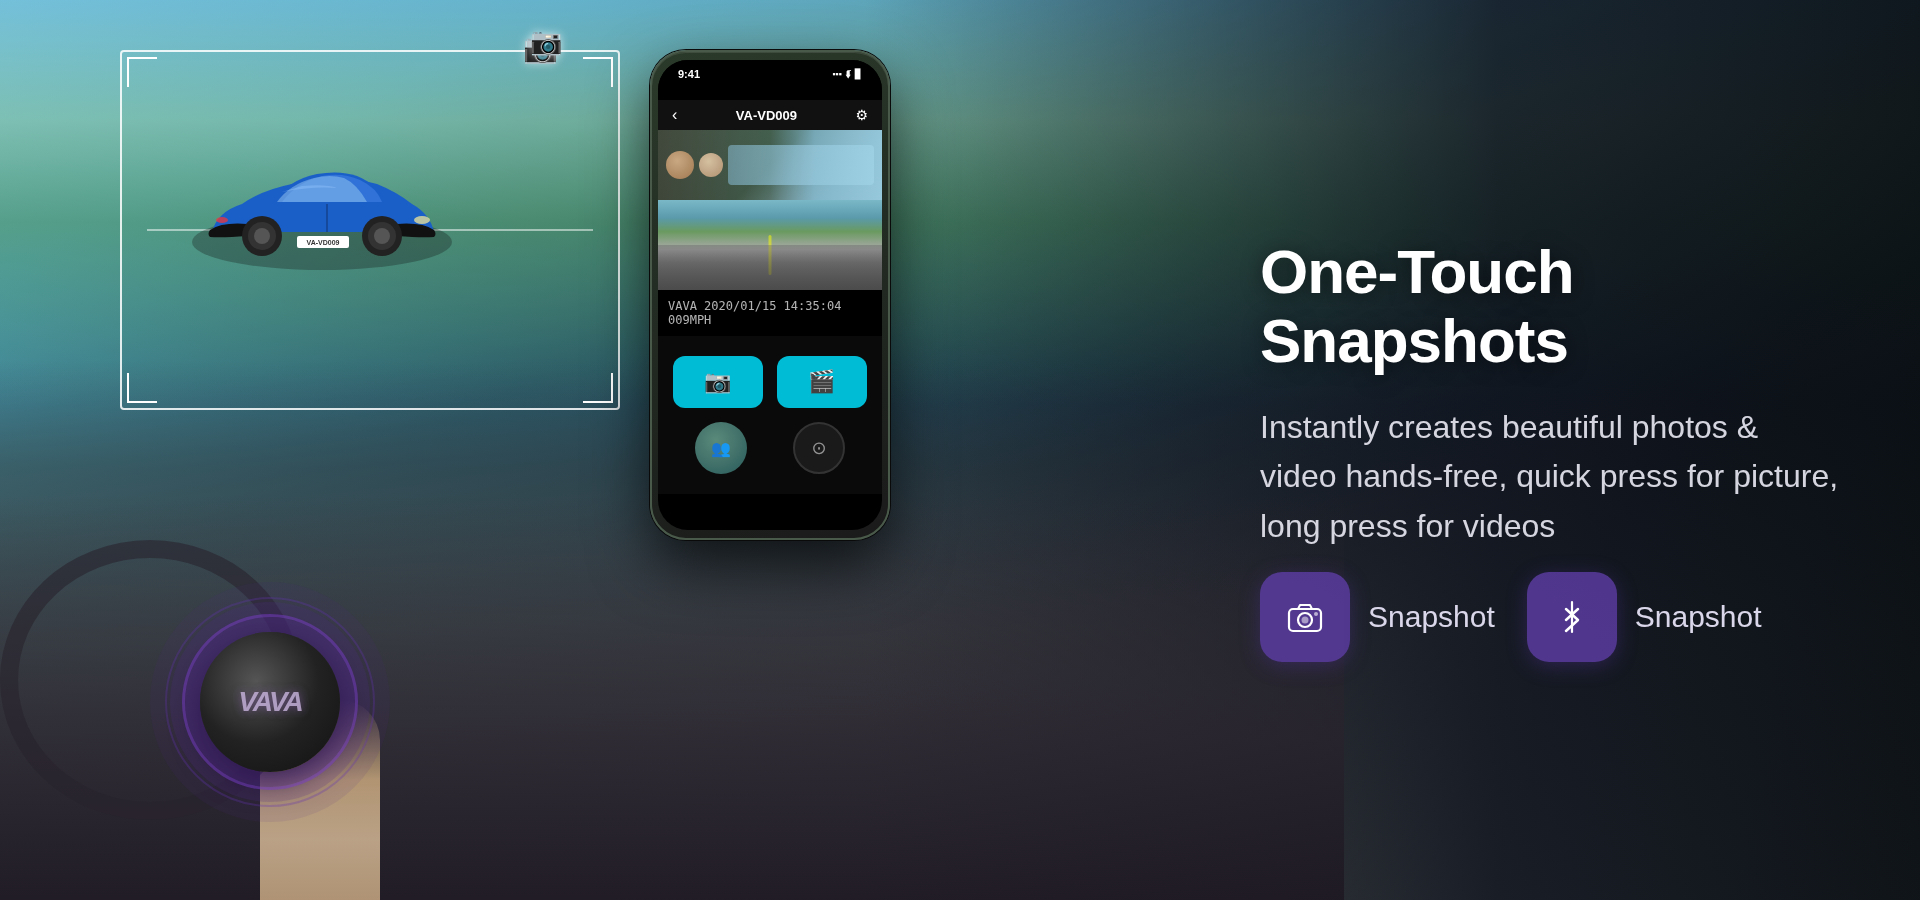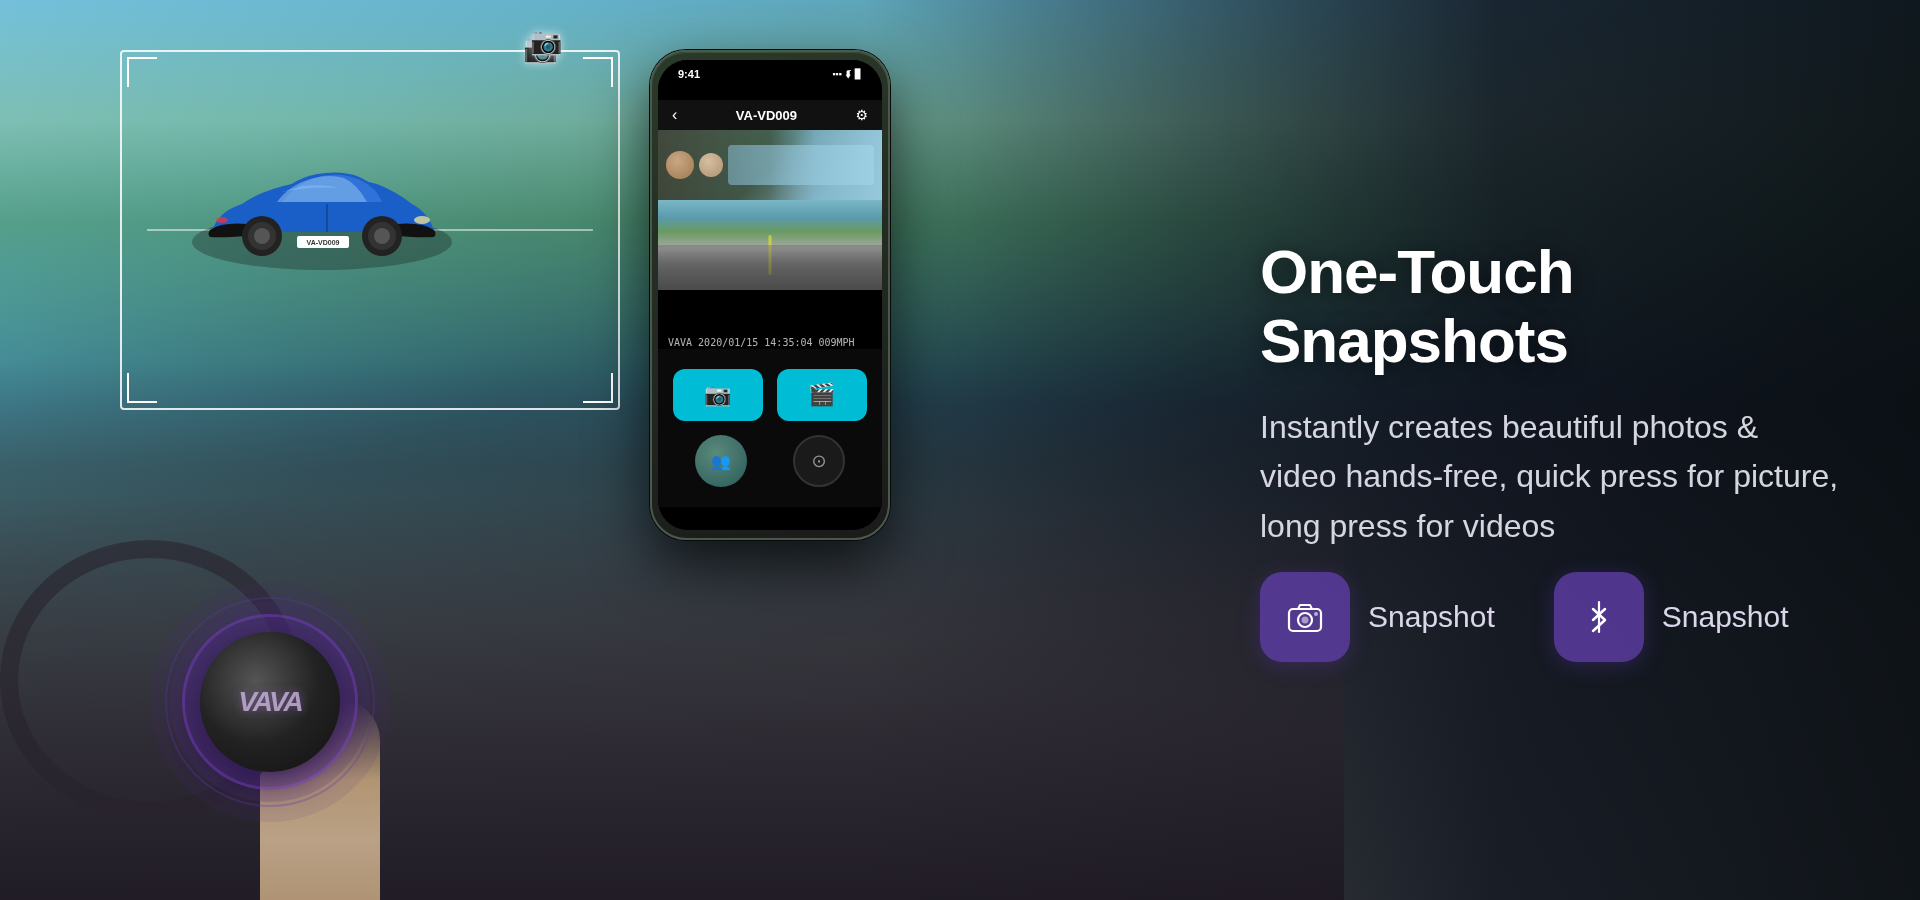--- a/index.html
+++ b/index.html
@@ -356,24 +356,23 @@
       width: 3px;
       height: 40px;
       background: rgba(255,255,0,0.5);
       border-radius: 2px;
     }
 
     
     .timestamp-bar {
       background: #000;
       color: rgba(255,255,255,0.7);
-      font-size: 10px;
-      padding: 1px 10px;
+      font-size: 12px;
+      padding: 9px 10px;
       font-family: monospace;
-      margin-top: 46px;
     }
 
     
     .app-controls {
       background: #0a0a0a;
       padding: 20px 15px;
       flex: 1;
     }
 
     .controls-grid {
@@ -456,21 +455,21 @@
       color: rgba(230,230,240,0.92);
       line-height: 1.55;
       font-weight: 400;
       margin-bottom: 20px;
       max-width: 580px;
     }
 
     
     .feature-badges {
       display: flex;
-      gap: 59px;
+      gap: 32px;
       align-items: center;
     }
 
     .feature-badge {
       display: flex;
       align-items: center;
       gap: 18px;
     }
 
     .badge-icon {

